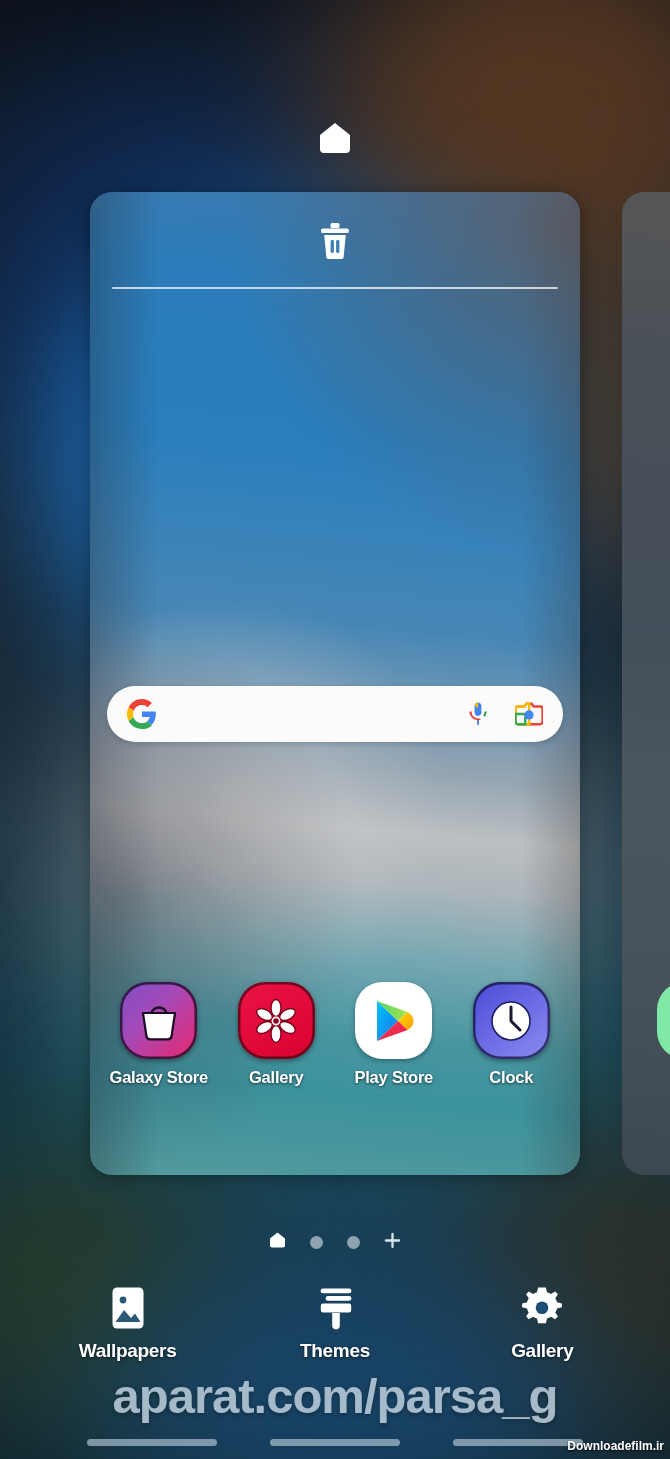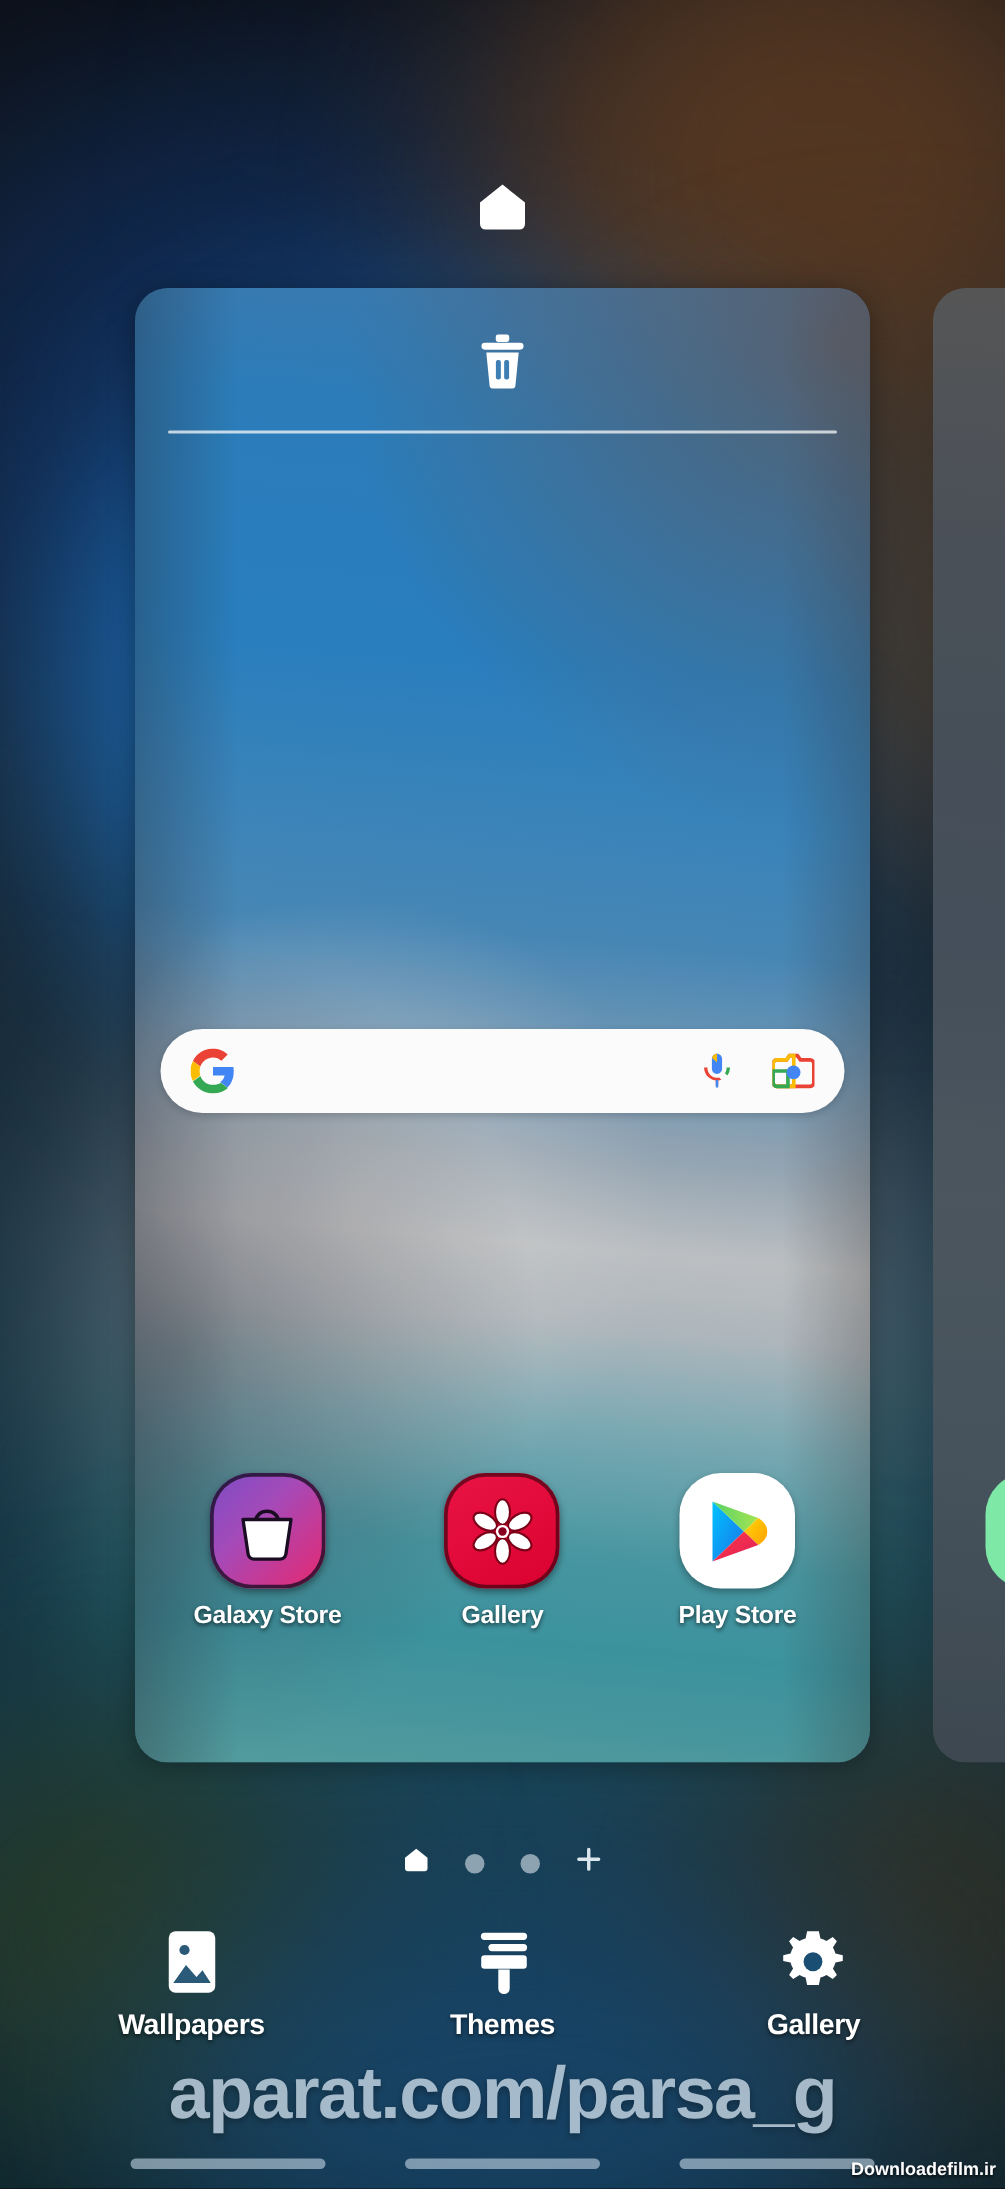--- a/index.html
+++ b/index.html
@@ -279,20 +279,31 @@
             <path d="M3 2 L3 42 L24 22 Z" fill="url(#pg1)"></path>
             <path d="M3 2 L24 22 L33.5 13 Z" fill="url(#pg2)"></path>
             <path d="M33.5 13 L24 22 L33.5 31 Q39.5 27.5 39.5 22 Q39.5 16.5 33.5 13 Z" fill="url(#pg3)"></path>
             <path d="M3 42 L24 22 L33.5 31 Z" fill="url(#pg4)"></path>
           </svg>
         </div>
       </div>
       <div class="app-label">Play Store</div>
     </div>
 
+    <div class="app">
+      <div class="app-icon">
+        <div class="squircle" style="background:linear-gradient(140deg,#4b4bd8 0%,#6f6fe6 55%,#8b8bf0 100%);box-shadow:0 0 0 2.5px rgba(15,15,50,.7) inset, 0 2px 5px rgba(0,0,0,.4);">
+          <svg width="50" height="50" viewBox="0 0 50 50">
+            <circle cx="25" cy="25" r="19" fill="#ffffff" stroke="#1c1c5c" stroke-width="1.6"></circle>
+            <path d="M25 11 L25 25 L34 34" fill="none" stroke="#1a1a2e" stroke-width="3" stroke-linecap="round" stroke-linejoin="round"></path>
+          </svg>
+        </div>
+      </div>
+      <div class="app-label">Clock</div>
+    </div>
 
   </div>
 </div>
 
 <div id="card-right">
   <div class="card-bg"></div>
   <div class="ov"></div>
   <div id="cr-app">
     <div class="app-icon">
       <div class="squircle" style="background:#7ee8a6;">

